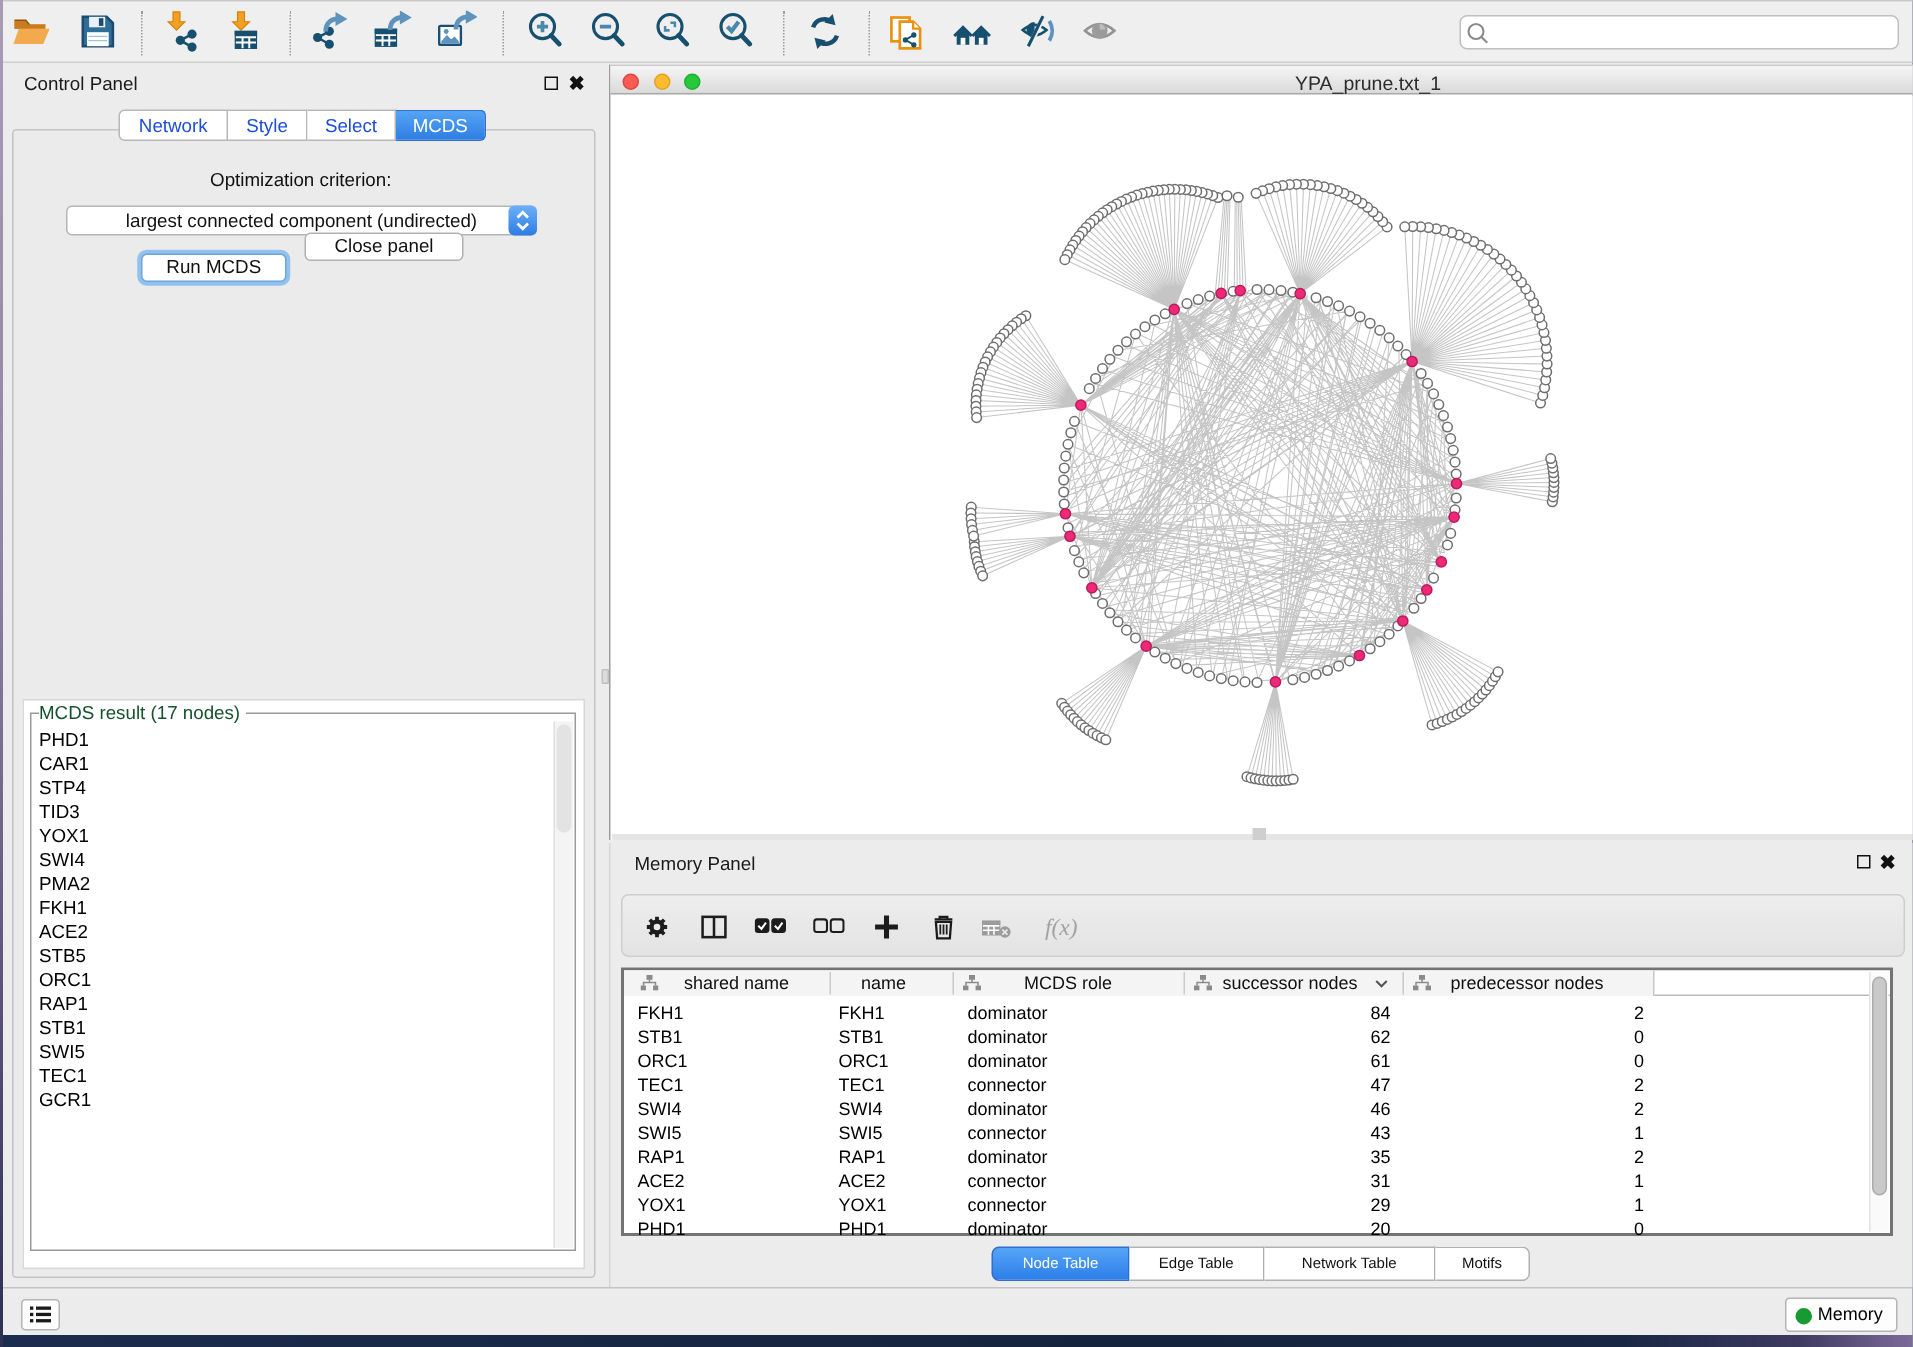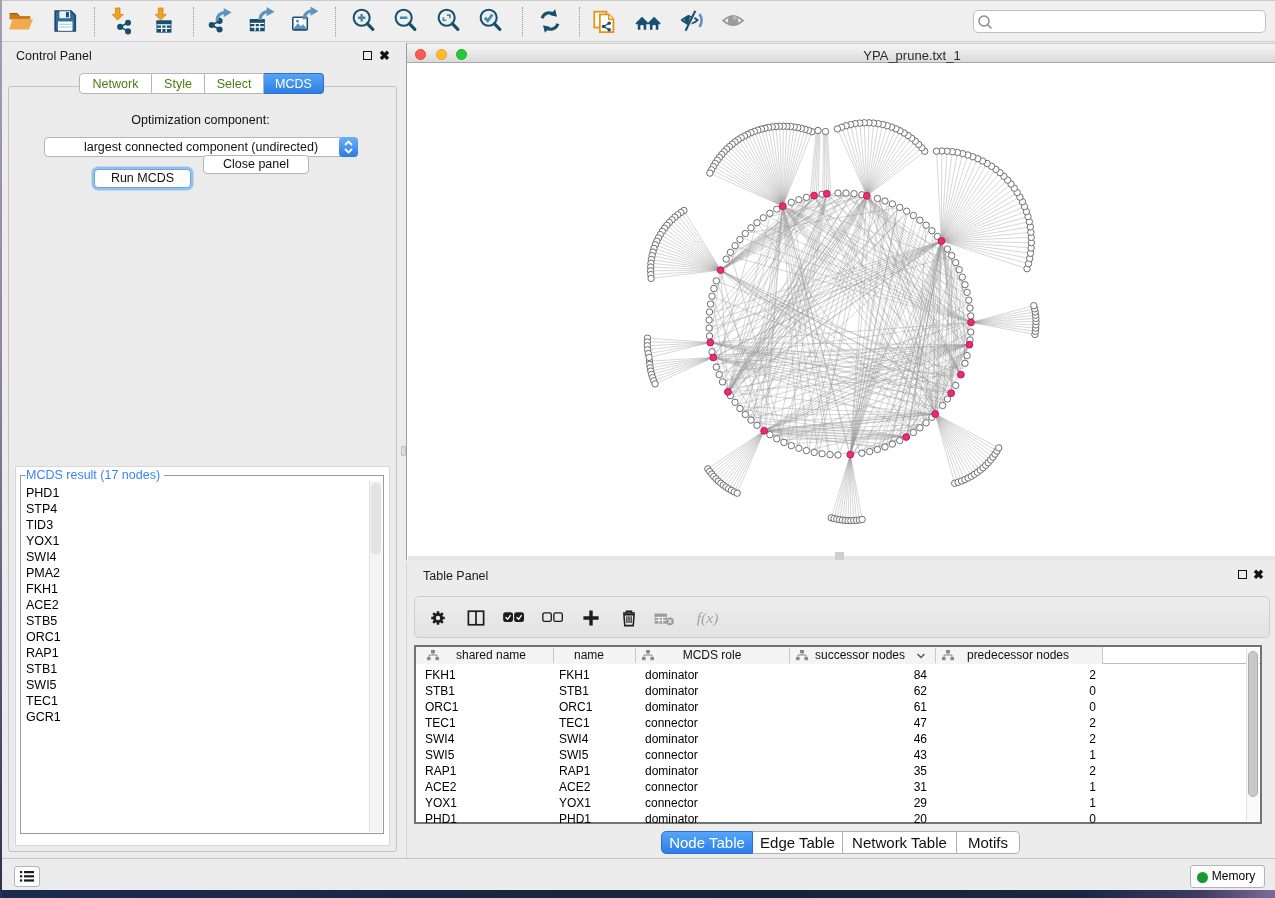--- a/index.html
+++ b/index.html
@@ -13,33 +13,33 @@
 .tsep{position:absolute;top:6px;height:30px;width:0;border-left:1px dotted #9a9a9a}
 #search{position:absolute;left:971px;top:9px;width:293px;height:23px;background:#fff;border:1px solid #c0c0c0;border-radius:5px}
 
 #cp{position:absolute;left:0;top:43px;width:401px;height:815px}
 .ptitle{font-size:12.5px;color:#1a1a1a}
 #cp .ptitle{position:absolute;left:14px;top:6px}
 .wbtn{position:absolute;width:9px;height:9px;border:1.5px solid #111}
 .xbtn{position:absolute;font-size:13px;font-weight:bold;color:#111;line-height:9px}
 #cpbox{position:absolute;left:6px;top:43px;width:389px;height:766px;border:1px solid #c3c3c3;border-radius:3px;background:#ebebeb}
 .tabs{position:absolute;top:30px;left:77px;height:21px;display:flex;z-index:5}
-.tab{height:21px;font-size:12.5px;color:#4d7c0f;background:#fff;border:1px solid #b7b7b7;border-left:none;display:flex;align-items:center;justify-content:center}
+.tab{height:21px;font-size:12.5px;color:#1d4ed8;background:#fff;border:1px solid #b7b7b7;border-left:none;display:flex;align-items:center;justify-content:center}
 .tab:first-child{border-left:1px solid #b7b7b7;border-radius:4px 0 0 4px}
 .tab:last-child{border-radius:0 4px 4px 0}
 .tab.sel{background:linear-gradient(#56a4f5,#2e7ee4);border-color:#2e72cc;color:#fff}
 #optlabel{position:absolute;left:-2px;top:70px;width:401px;text-align:center;font-size:12.5px;color:#111}
 #dd{position:absolute;left:42px;top:94px;width:314px;height:20px;background:#fff;border:1px solid #b5b5b5;border-radius:4px;font-size:12.5px;color:#111;text-align:center;line-height:18px}
 #dd .step{position:absolute;right:-1px;top:-1px;width:19px;height:20px;border-radius:4px;background:linear-gradient(#6cb0f7,#2d7ce5)}
 .btn{position:absolute;height:19px;background:#fff;border:1px solid #b2b2b2;border-radius:4px;font-size:12.5px;color:#111;text-align:center;line-height:17px}
 #runbtn{left:92px;top:126px;width:97px;box-shadow:0 0 0 2.5px #93c1ee;border-color:#6ba6dd}
 #closebtn{left:201px;top:112px;width:106px}
 #respanel{position:absolute;left:13px;top:423px;width:375px;height:380px;background:#fff;border:1px solid #d8d8d8}
 #fieldset{position:absolute;left:4px;top:8px;width:364px;height:359px;border:1px solid #9a9a9a}
-#fieldset .legend{position:absolute;left:5px;top:-8px;background:#fff;padding-right:4px;font-size:12.5px;color:#3b82f6}
+#fieldset .legend{position:absolute;left:5px;top:-8px;background:#fff;padding-right:4px;font-size:12.5px;color:#14532d}
 #mlist{position:absolute;left:1px;top:9px;right:14px;bottom:1px;background:#fff;font-size:12.5px;color:#000}
 #mlist div{height:16px;line-height:16px;padding-left:4px}
 #msb{position:absolute;right:1px;top:5px;width:13px;bottom:1px;background:#f4f4f4;border-left:1px solid #e0e0e0}
 #msb .th{position:absolute;left:1px;top:2px;width:10px;height:72px;background:#e3e3e3;border-radius:5px}
 
 #nw{position:absolute;left:404px;top:43px;width:871px;height:517px;background:#fff;border-left:1px solid #9d9d9d}
 #nwtitle{position:absolute;left:0;top:0;width:100%;height:20px;background:linear-gradient(#f5f5f5,#dadada);border-bottom:1px solid #a8a8a8;border-top:1px solid #c9c9c9}
 #nwtitle .t{position:absolute;left:440px;top:3.5px;width:130px;text-align:center;font-size:13px;font-weight:400;color:#2b2b2b}
 .tl{position:absolute;top:4.5px;width:11px;height:11px;border-radius:50%}
 #nwcanvas{position:absolute;left:1px;top:21px;width:870px;height:492px;background:#fff}
@@ -52,21 +52,21 @@
 #thead{position:absolute;left:0;top:0;width:100%;height:17px;background:#fff;border-bottom:1px solid #bbb;font-size:12px;color:#111}
 #thead .hbg{position:absolute;left:0;top:0;width:687px;height:17px;background:#f4f4f4;border-right:1px solid #c9c9c9}
 .hcell{position:absolute;top:0;height:17px;line-height:17px;text-align:center}
 .hsep{position:absolute;top:1px;height:15px;width:0;border-left:1px solid #c9c9c9}
 .row{position:absolute;left:0;width:100%;height:16px;font-size:12px;color:#000;line-height:16px}
 .c1{position:absolute;left:9px}.c2{position:absolute;left:143px}.c3{position:absolute;left:229px}
 .c4{position:absolute;left:380px;width:131px;text-align:right}.c5{position:absolute;left:550px;width:130px;text-align:right}
 #tsb{position:absolute;right:1px;top:1px;width:13px;bottom:1px;background:#fafafa;border-left:1px solid #e2e2e2}
 #tsb .th{position:absolute;left:1px;top:3px;width:10px;height:146px;background:#c9c9c9;border:1px solid #ababab;border-radius:5px}
 #btabs{position:absolute;left:254px;top:269px;height:23px;display:flex}
-.btab{height:23px;font-size:15px;color:#111;background:#fff;border:1px solid #b0b0b0;border-left:none;display:flex;align-items:center;justify-content:center}
+.btab{height:23px;font-size:10px;color:#111;background:#fff;border:1px solid #b0b0b0;border-left:none;display:flex;align-items:center;justify-content:center}
 .btab:first-child{border-left:1px solid #b0b0b0;border-radius:5px 0 0 5px}
 .btab:last-child{border-radius:0 5px 5px 0}
 .btab.sel{background:linear-gradient(#55a5f8,#2d7ee8);border-color:#2d6fd0;color:#fff}
 
 #status{position:absolute;left:0;top:858px;width:100%;height:32px;background:#ececec;border-top:1px solid #c4c4c4}
 #listbtn{position:absolute;left:12px;top:7px;width:26px;height:21px;background:#fdfdfd;border:1px solid #b4b4b4;border-radius:3px}
 #membtn{position:absolute;right:10px;top:6px;width:75px;height:23px;background:#fdfdfd;border:1px solid #b4b4b4;border-radius:3px;font-size:12px;color:#000;text-align:center;line-height:21px;padding-left:12px}
 #membtn .dot{position:absolute;left:6px;top:5.5px;width:11px;height:11px;border-radius:50%;background:#189a32}
 svg{display:block}
 .e{stroke:#959595;stroke-width:0.7;fill:none;stroke-opacity:0.55}
@@ -226,36 +226,37 @@
     <div class="ptitle">Control Panel</div>
     <div class="wbtn" style="left:361px;top:8px"></div>
     <div class="xbtn" style="left:377px;top:8px">✖</div>
     <div id="cpbox"></div>
     <div class="tabs">
         <div class="tab" style="width:73px">Network</div>
         <div class="tab" style="width:53px">Style</div>
         <div class="tab" style="width:59px">Select</div>
         <div class="tab sel" style="width:60px">MCDS</div>
       </div>
-    <div id="optlabel">Optimization component:</div>
+    <div id="optlabel">Optimization criterion:</div>
     <div id="dd">largest connected component (undirected)
       <div class="step">
           <svg width="19" height="20" viewBox="0 0 19 20">
             <path d="M6 8 L9.5 4.5 L13 8" fill="none" stroke="#fff" stroke-width="1.8"></path>
             <path d="M6 12 L9.5 15.5 L13 12" fill="none" stroke="#fff" stroke-width="1.8"></path>
           </svg>
         </div>
     </div>
     <div class="btn" id="runbtn">Run MCDS</div>
     <div class="btn" id="closebtn">Close panel</div>
     <div id="respanel">
       <div id="fieldset">
         <div class="legend">MCDS result (17 nodes)</div>
         <div id="mlist">
             <div>PHD1</div>
+            <div>CAR1</div>
             <div>STP4</div>
             <div>TID3</div>
             <div>YOX1</div>
             <div>SWI4</div>
             <div>PMA2</div>
             <div>FKH1</div>
             <div>ACE2</div>
             <div>STB5</div>
             <div>ORC1</div>
             <div>RAP1</div>
@@ -559,21 +560,21 @@
           <circle class="p" cx="725.9" cy="390.9" r="3.4"></circle>
           <circle class="p" cx="711.3" cy="356.5" r="3.4"></circle>
           <circle class="p" cx="708.3" cy="341.5" r="3.4"></circle>
           <circle class="p" cx="718.6" cy="269.1" r="3.4"></circle>
         </svg>
       </div>
     <div id="nwbottom"></div>
       <div style="position:absolute;left:428px;top:509px;width:9px;height:8px;background:#cfcfcf"></div>
   </div>
   <div id="tp">
-    <div class="ptitle">Table Panel</div>
+    <div class="ptitle">Memory Panel</div>
     <div class="wbtn" style="left:831px;top:8px"></div>
     <div class="xbtn" style="left:846px;top:8px">✖</div>
     <div id="tptb">
         <svg style="position:absolute;left:12px;top:10px" width="22" height="22" viewBox="0 0 26 26">
           <g fill="#1c1c1c">
             <circle cx="13" cy="13" r="6"></circle>
             <g stroke="#1c1c1c" stroke-width="3">
               <path d="M13 5 V21 M5 13 H21 M7.3 7.3 L18.7 18.7 M18.7 7.3 L7.3 18.7"></path>
             </g>
           </g>

